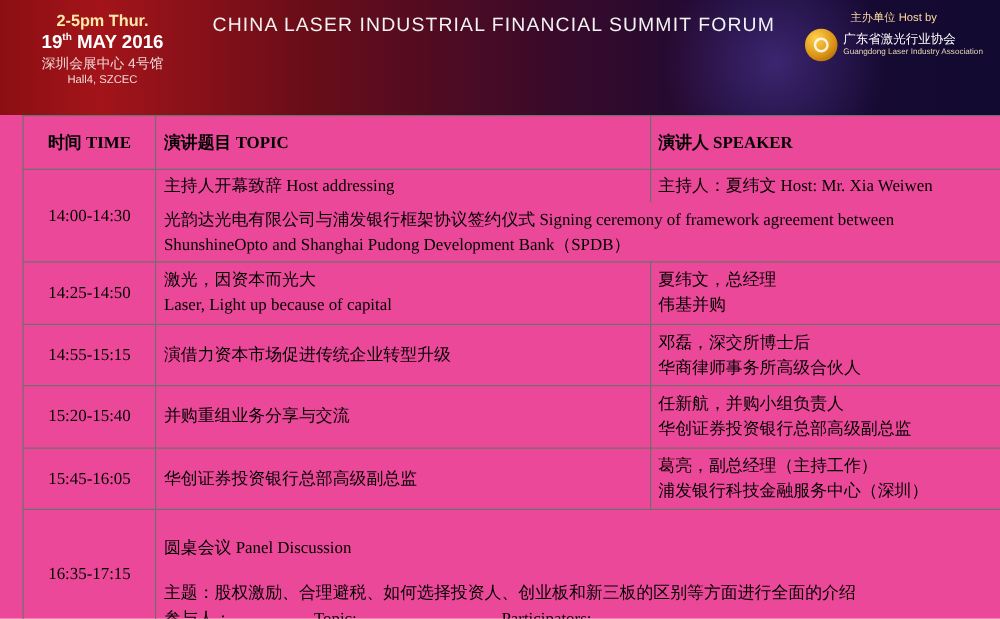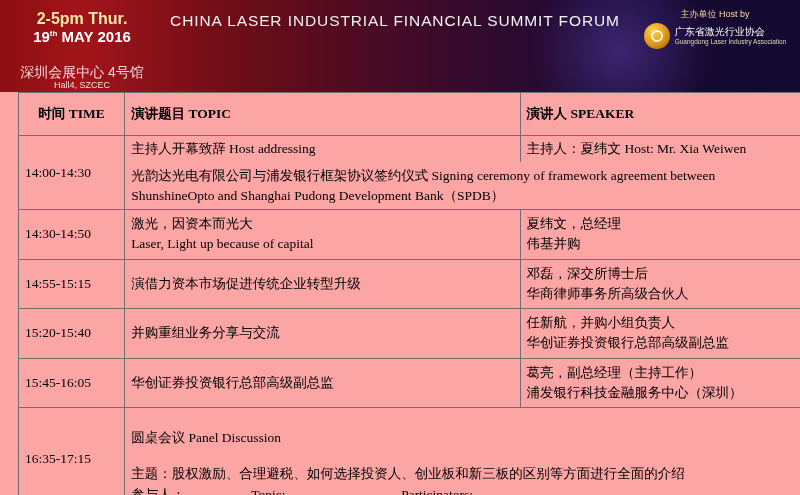--- a/index.html
+++ b/index.html
@@ -37,35 +37,35 @@
     left: 8px;
     top: 6px;
     width: 148px;
     height: 80px;
     color: #ffffff;
     text-align: center;
     font-family: "Liberation Sans", sans-serif;
     line-height: 1.15;
   }
   .bl-1 {
-    font-size: 16px;
+    font-size: 13px;
     font-weight: bold;
     color: #ffe9a8;
     margin-top: 4px;
   }
   .bl-2 {
     font-size: 15px;
     font-weight: bold;
     color: #ffffff;
   }
   .bl-2 sup { font-size: 8px; }
   .bl-3 {
-    font-size: 14px;
+    font-size: 11px;
     color: #f3d9d9;
-    margin-top: 18px;
+    margin-top: 3px;
   }
   .bl-4 {
     font-size: 9px;
     color: #f3d9d9;
   }
   .banner-center {
     position: absolute;
     left: 160px;
     top: 8px;
     width: 470px;
@@ -129,37 +129,37 @@
   .br-text { text-align: left; line-height: 1.3; }
   .br-cn { font-size: 10px; color: #ffffff; }
   .br-en { font-size: 6.5px; color: #e6d6b8; }
 
   
   .sched-wrap {
     width: 800px;
     height: 403px;
     box-sizing: border-box;
     padding: 0 2px 2px 18px;
-    background: #fca5a5;
+    background: #ec4899;
   }
   table.sched {
     width: 796px;
     border-collapse: collapse;
     table-layout: fixed;
     margin: 0 auto;
   }
   table.sched td, table.sched th {
     border: 1px solid #6f6f6f;
     vertical-align: middle;
     padding: 4px 6px;
     font-size: 13.5px;
     color: #000000;
     font-family: "Liberation Serif", serif;
   }
-  .col-time   { width: 106px; text-align: left; }
+  .col-time   { width: 106px; text-align: center; }
   .col-topic  { width: 395px; }
   .col-spk    { width: 293px; }
 
   thead th {
     height: 34px;
     font-size: 14.5px;
     font-weight: bold;
     text-align: left;
   }
   thead th.col-time { text-align: center; }
@@ -231,21 +231,21 @@
       <td class="col-spk" style="border-bottom:none;">主持人：夏纬文 Host: Mr. Xia Weiwen</td>
     </tr>
     <tr>
       <td class="span-topic-full" colspan="2" style="border-top:none;">
         <div class="row-line">光韵达光电有限公司与浦发银行框架协议签约仪式  Signing ceremony of framework agreement between</div>
         <div class="row-line">ShunshineOpto and Shanghai Pudong Development Bank（SPDB）</div>
       </td>
     </tr>
 
     <tr>
-      <td class="col-time">14:30-14:50</td>
+      <td class="col-time">14:25-14:50</td>
       <td class="col-topic cell-lines">
         <div>激光，因资本而光大</div>
         <div>Laser, Light up because of capital</div>
       </td>
       <td class="col-spk cell-lines">
         <div>夏纬文，总经理</div>
         <div>伟基并购</div>
       </td>
     </tr>
 

